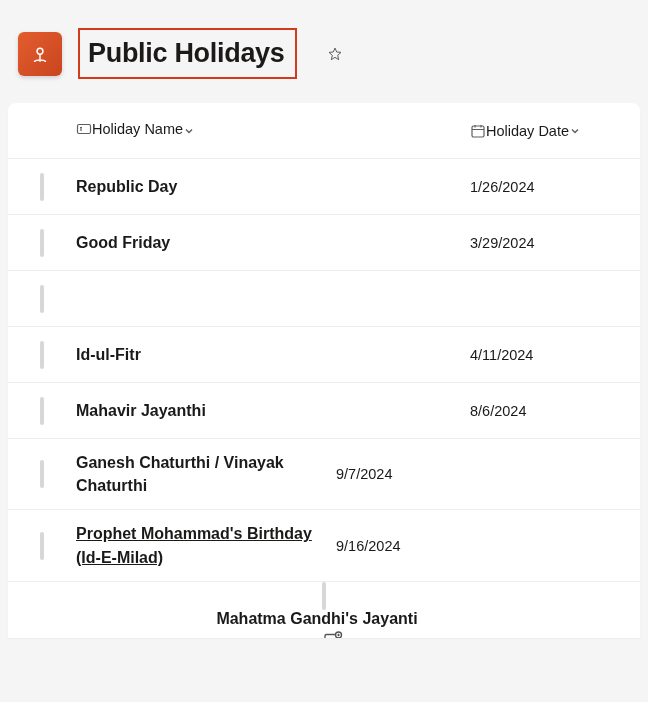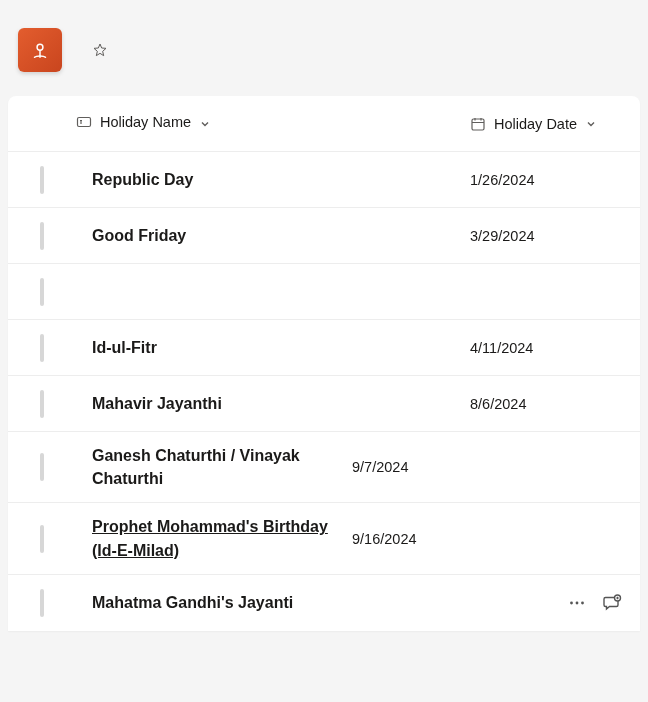--- a/index.html
+++ b/index.html
@@ -17,47 +17,50 @@
     display:inline-flex; align-items:center;
   }
   .title { font-size:27px; font-weight:600; color:#1b1a19; letter-spacing:-0.3px; }
   .star-btn { margin-left:10px; width:28px; height:28px; display:flex; align-items:center; justify-content:center; border:none; background:none; cursor:pointer; color:#605e5c; }
   .table-wrap {
     margin:0 8px 0 8px; background:#fff; border-radius:8px 8px 0 0; overflow:hidden;
     box-shadow: 0 1px 2px rgba(0,0,0,0.04);
   }
   .col-row { display:flex; align-items:center; height:56px; border-bottom:1px solid #ededed; }
   .col-row.header-row { height:56px; }
-  .col-row:not(.header-row) .name-cell { font-weight:600; font-size:16px; color:#1b1a19;margin-left:16px; }
+  .col-row:not(.header-row) .name-cell { font-weight:600; font-size:16px; color:#1b1a19; }
   .handle-cell { width:68px; display:flex; justify-content:center; }
   .handle { width:4px; border-radius:2px; background:#d7d7d7; }
   .col-row.header-row .handle { height:0; }
   .col-row:not(.header-row) .handle { height:28px; }
   .name-cell { flex:1 1 auto; padding-right:14px; }
   .date-cell { width:170px; font-size:14.5px; color:#1b1a19; }
-  .col-header { display:inline-flex; align-items:flex-end; gap:8px; font-size:14.5px; color:#1b1a19; cursor:pointer; }
+  .col-header { display:inline-flex; align-items:flex-end; font-size:14.5px; color:#1b1a19; cursor:pointer; }
   .col-header svg.lead { color:#605e5c; }
   .col-header svg.chev { color:#605e5c; }
   .date-col-header-wrap { display:flex; align-items:center; }
   .row-tall .name-cell { padding-top:12px; padding-bottom:12px; line-height:1.45; }
   .row-tall { height:auto; }
   .actions { display:flex; gap:12px; align-items:center; margin-right:16px; color:#555; }
   .icon-btn { border:none; background:none; padding:2px; cursor:pointer; color:#555; display:flex; align-items:center; }
 </style>
 </head>
 <body>
 <div class="page">
 
 <div class="header">
   <div class="app-tile">
     <svg width="22" height="22" viewBox="0 0 24 24" fill="none">
       <circle cx="12" cy="9" r="3.2" stroke="#fff" stroke-width="1.6"></circle>
       <path d="M12 12.5 L12 20" stroke="#fff" stroke-width="1.6" stroke-linecap="round"></path>
       <path d="M6 20 C8 18 16 18 18 20" stroke="#fff" stroke-width="1.6" stroke-linecap="round" fill="none"></path>
     </svg>
+  </div>
+  <div class="title-box">
+    <span class="title">Public Holidays</span>
   </div>
   <button class="star-btn">
     <svg width="20" height="20" viewBox="0 0 24 24" fill="none" stroke="currentColor" stroke-width="1.5">
       <polygon points="12 3 14.5 9 21 9.5 16 14 17.5 20.5 12 17 6.5 20.5 8 14 3 9.5 9.5 9 12 3"></polygon>
     </svg>
   </button>
 </div>
 
 <div class="table-wrap">
 
@@ -139,21 +142,21 @@
   </div>
 
   <div class="col-row row-tall">
     <div class="handle-cell">
           <div class="handle"></div>
         </div>
     <div class="name-cell" style="max-width:260px;text-decoration:underline;">Prophet Mohammad's Birthday (Id-E-Milad)</div>
     <div class="date-cell">9/16/2024</div>
   </div>
 
-  <div class="col-row" style="border-bottom:none;">
+  <div class="col-row" style="border-bottom:none;flex-direction:column;">
     <div class="handle-cell">
           <div class="handle"></div>
         </div>
     <div class="name-cell">Mahatma Gandhi's Jayanti</div>
     <div class="actions">
       <button class="icon-btn">
         <svg width="18" height="18" viewBox="0 0 18 18" fill="currentColor">
               <circle cx="3.5" cy="9" r="1.4"></circle>
               <circle cx="9" cy="9" r="1.4"></circle>
               <circle cx="14.5" cy="9" r="1.4"></circle>

